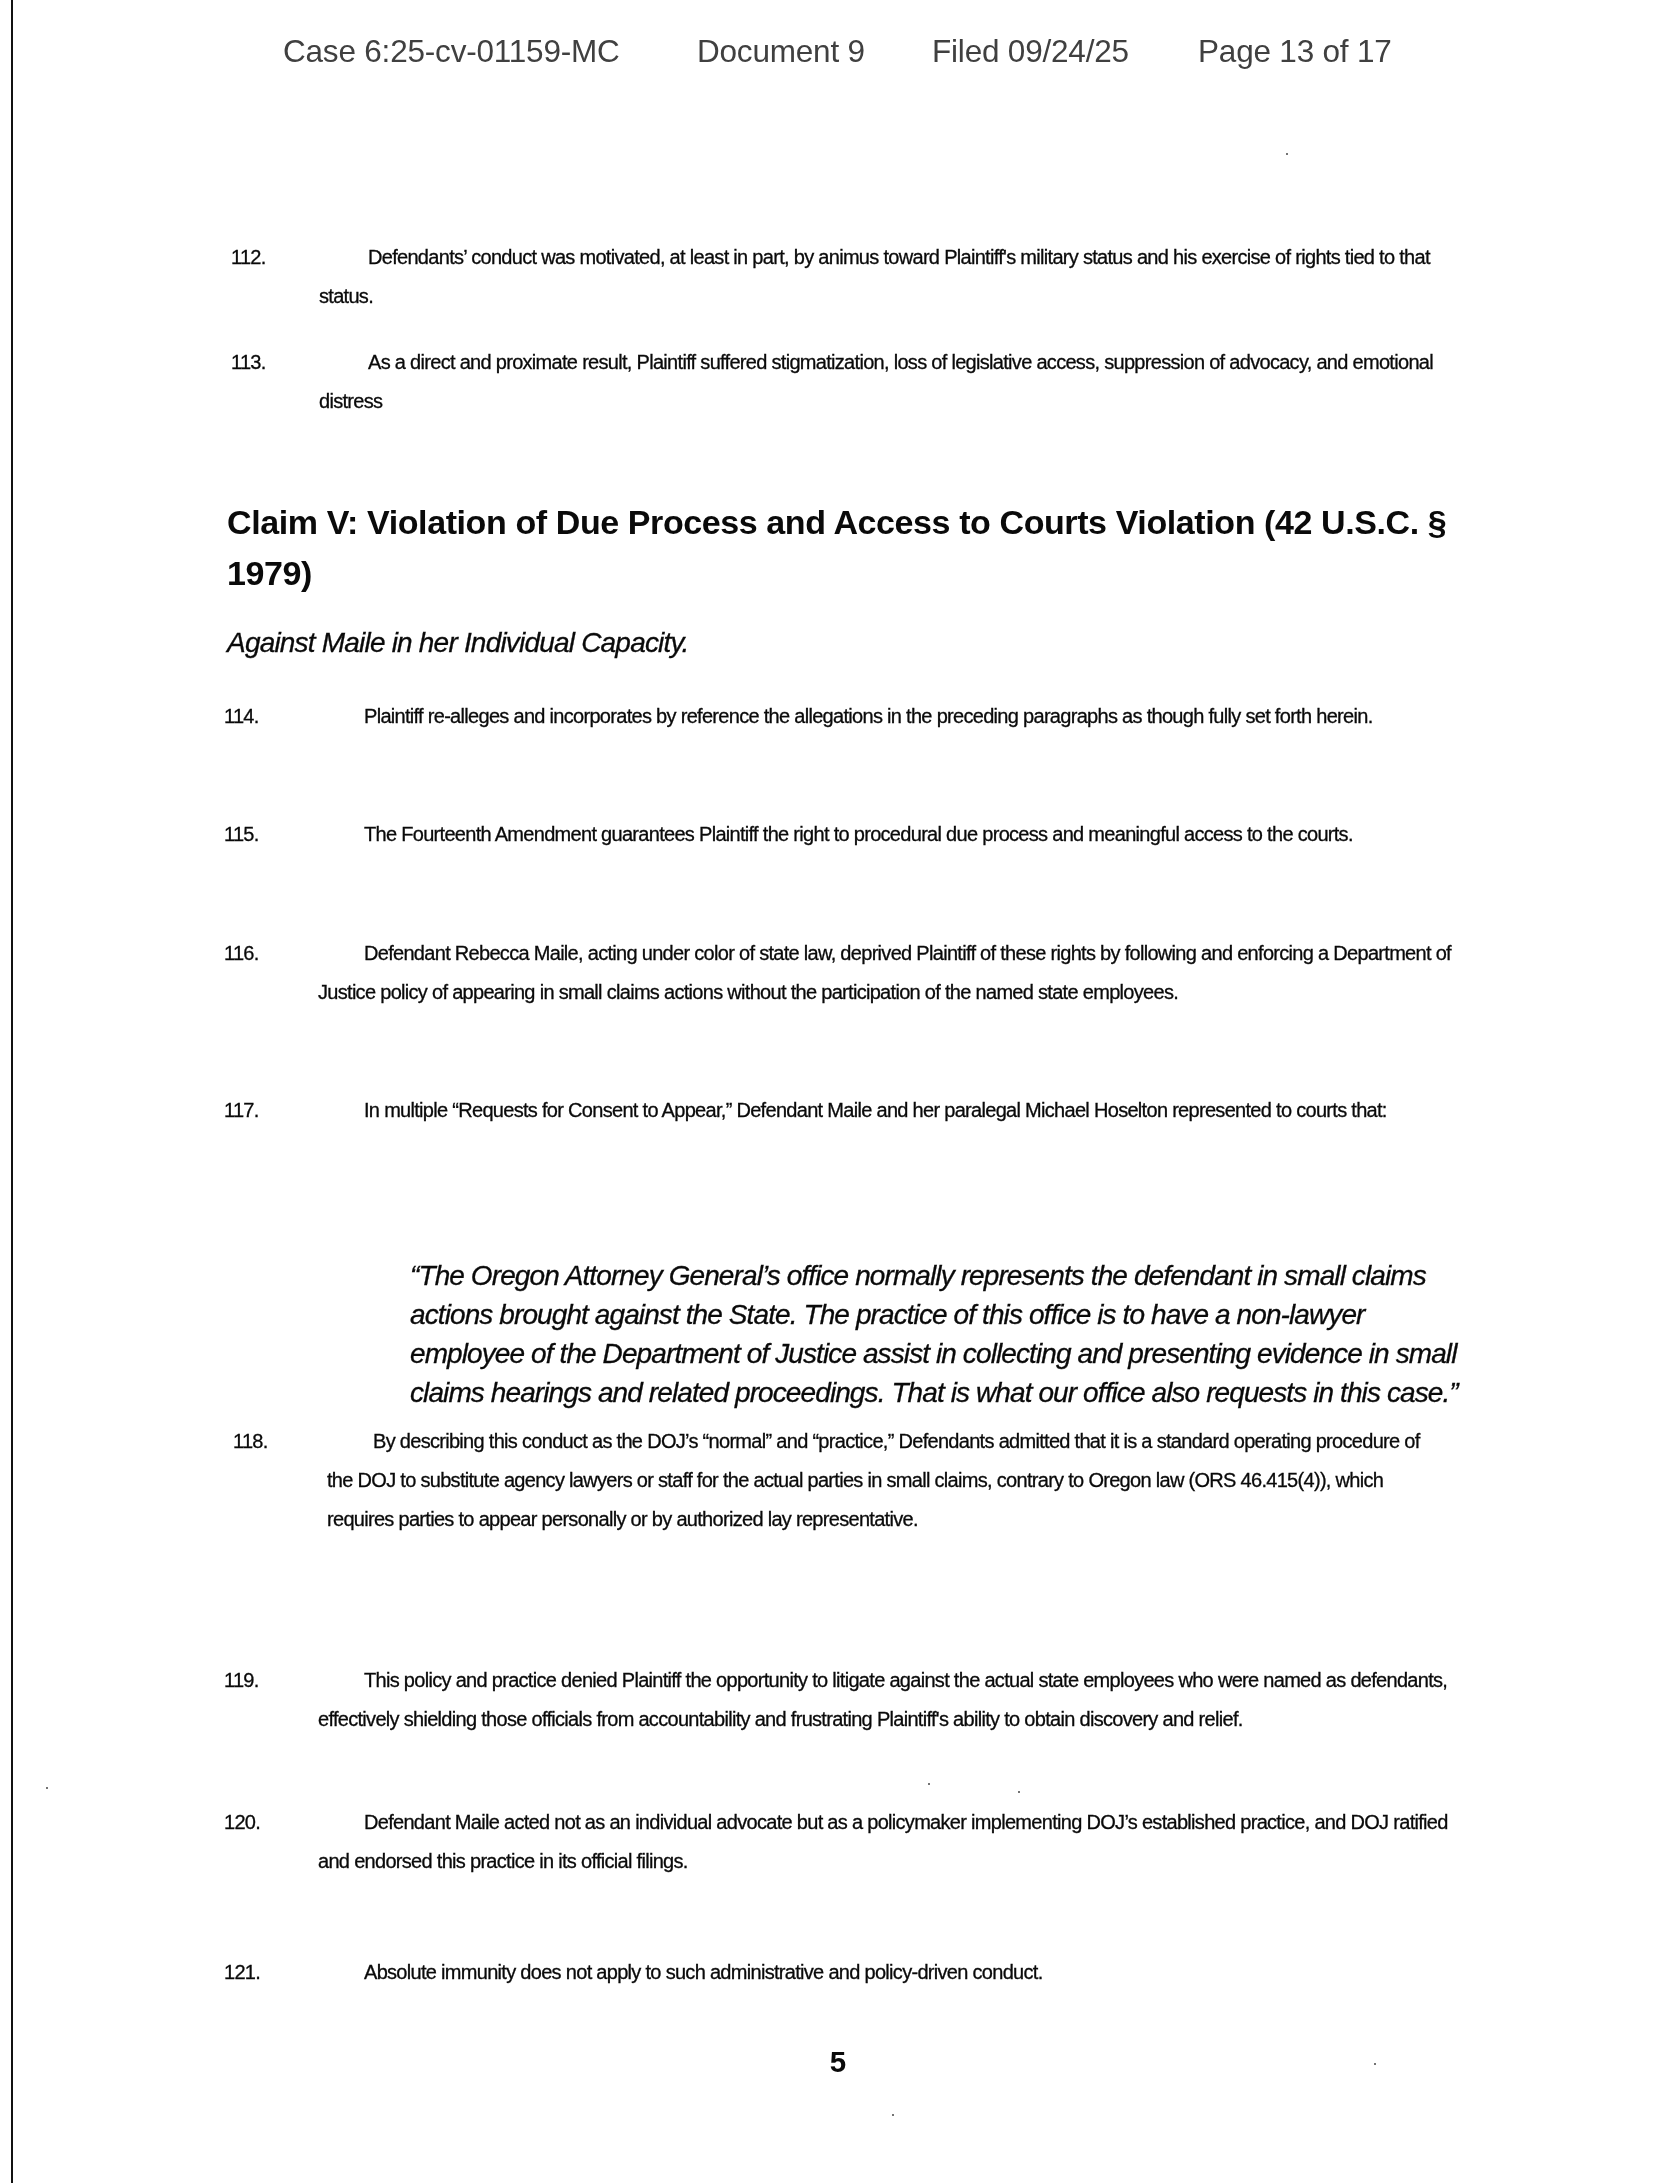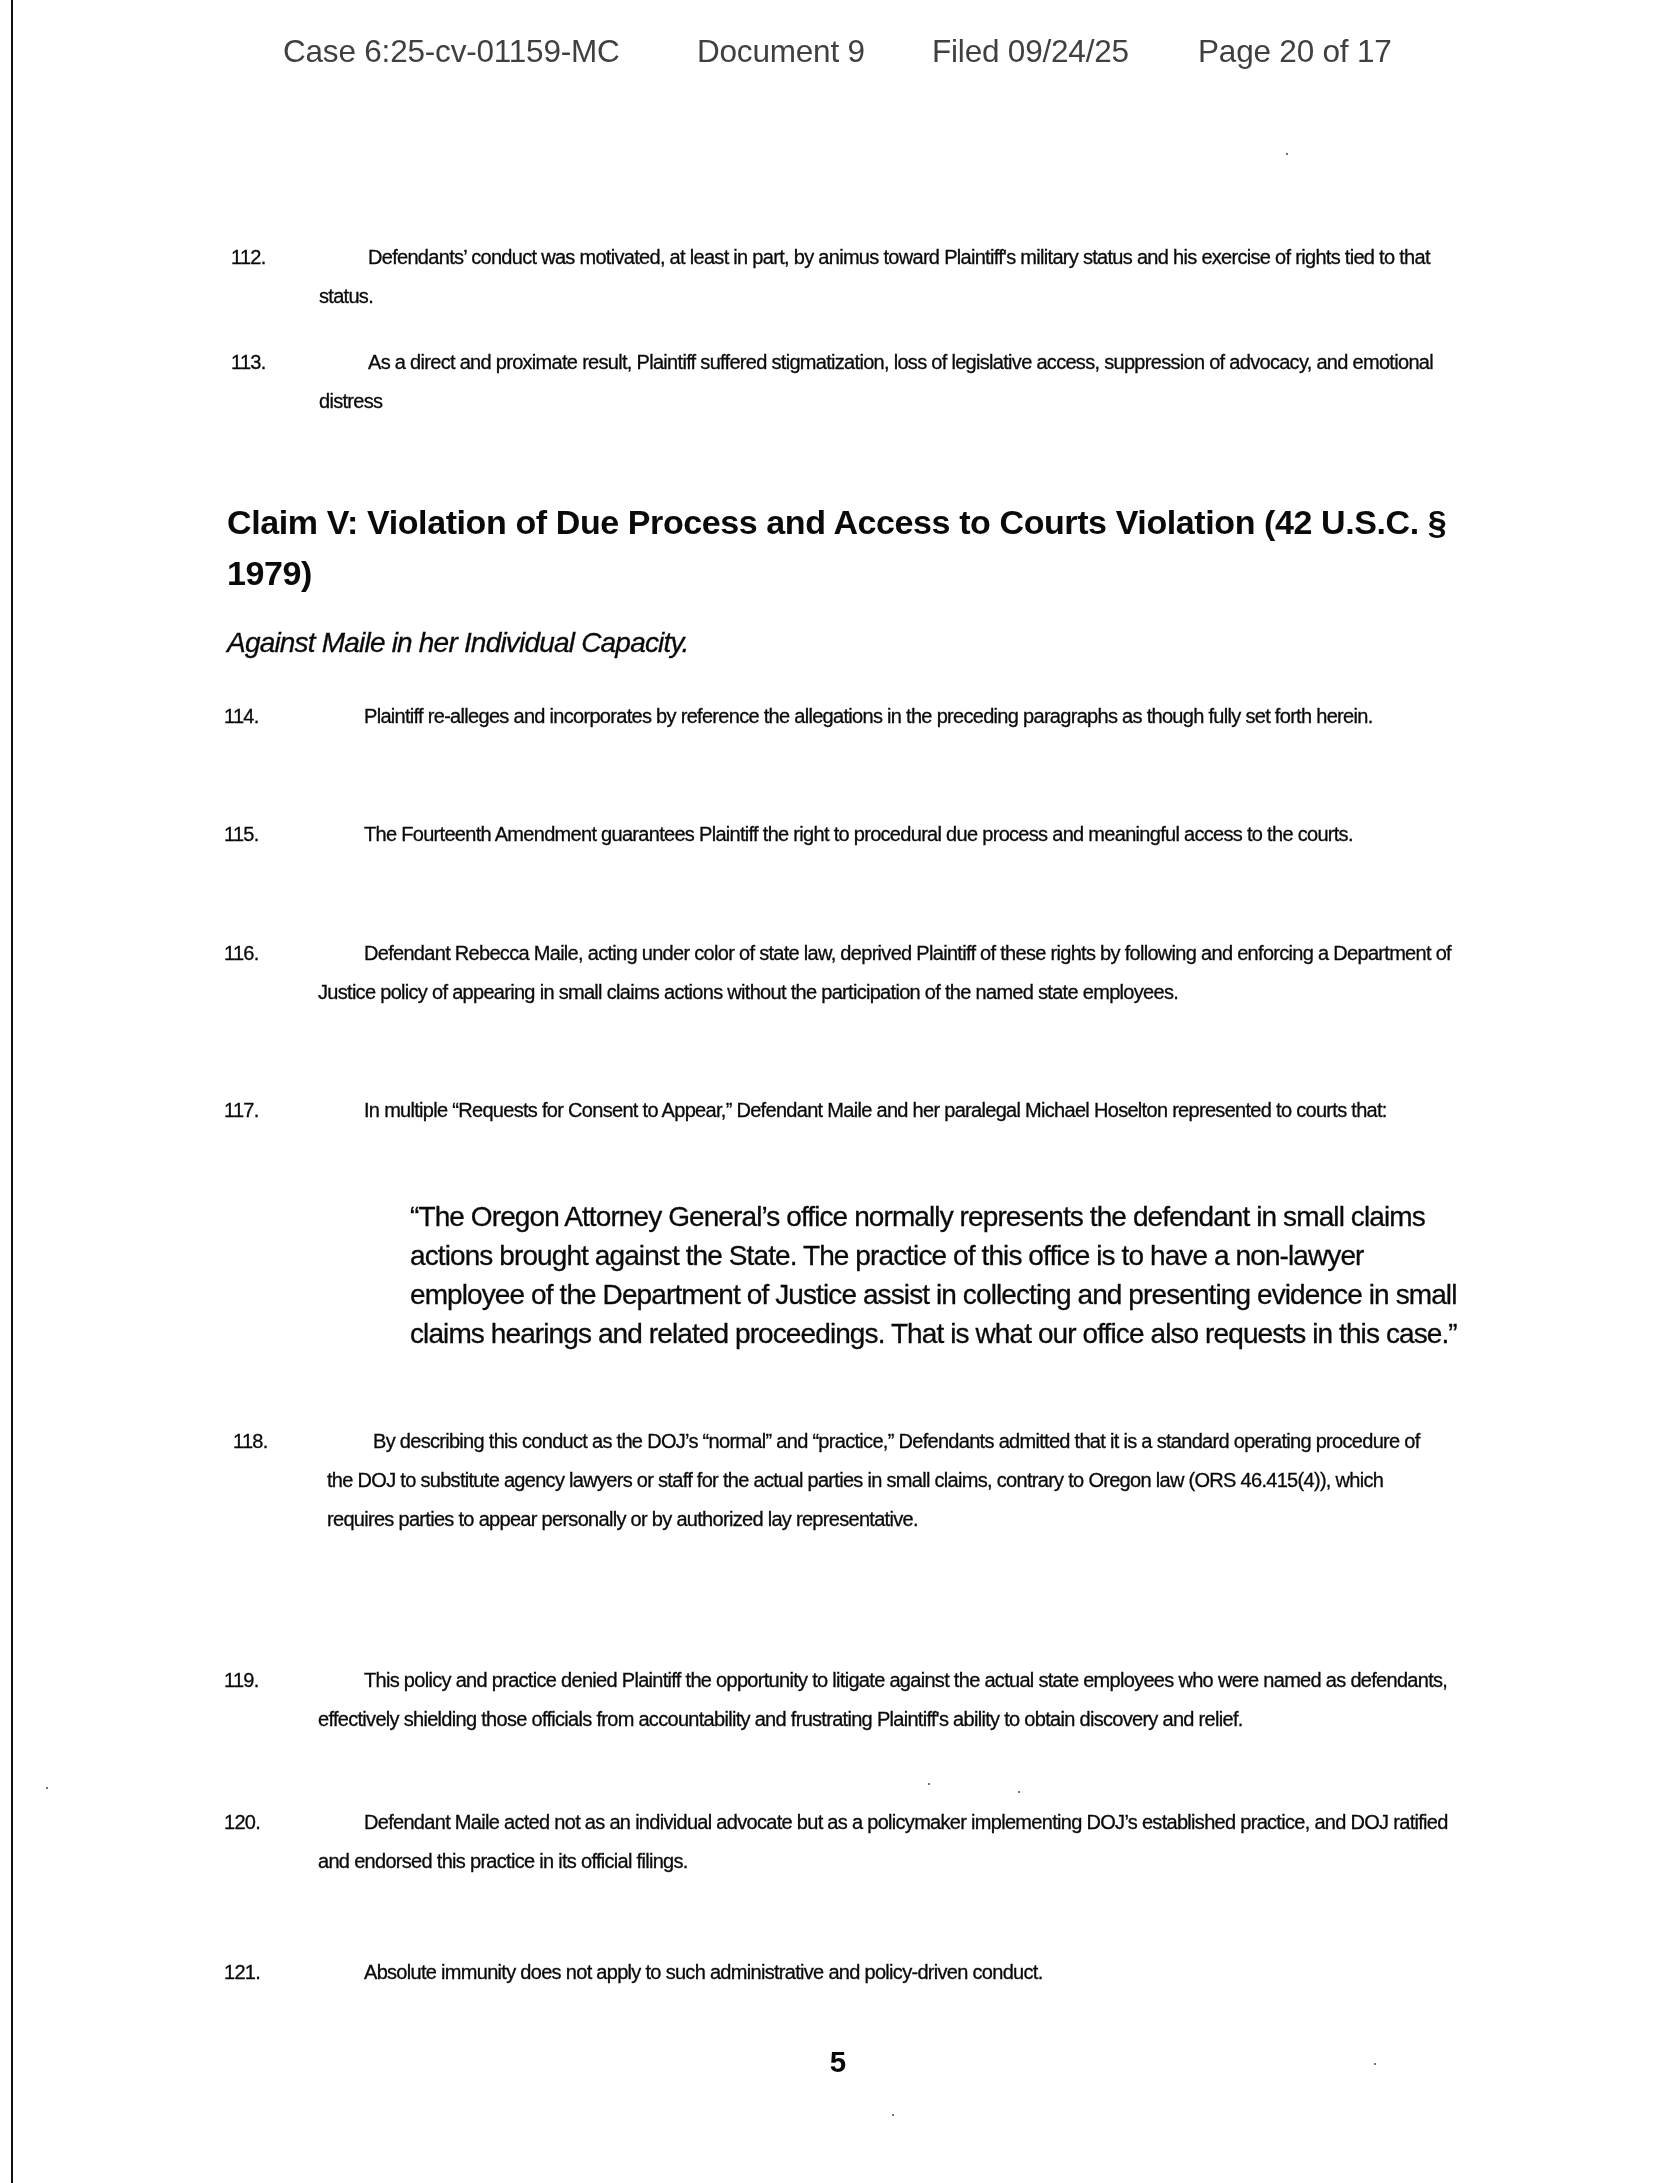--- a/index.html
+++ b/index.html
@@ -69,24 +69,25 @@
       left: 227px;
       top: 627px;
       font-size: 28px;
       font-style: italic;
       letter-spacing: -0.8px;
       -webkit-text-stroke: 0.3px #0a0a0a;
     }
     .quote {
       position: absolute;
       left: 410px;
-      top: 1197px;
+      top: 1256px;
       width: 1073px;
       font-size: 28px;
       line-height: 39px;
+      font-style: italic;
       letter-spacing: -0.9px;
       -webkit-text-stroke: 0.3px #0a0a0a;
     }
     .page-number {
       position: absolute;
       top: 2045px;
       left: 0;
       width: 1676px;
       text-align: center;
       font-size: 29.5px;
@@ -102,21 +103,21 @@
   </style>
 </head>
 <body>
 
 <div class="scan-edge"></div>
 
 <div class="ecf-header">
   <span class="h-case">Case 6:25-cv-01159-MC</span>
   <span class="h-doc">Document 9</span>
   <span class="h-filed">Filed 09/24/25</span>
-  <span class="h-page">Page 20 of 17</span>
+  <span class="h-page">Page 13 of 17</span>
 </div>
 
 <div class="para" style="left:275px; top:238px; width:1200px; text-indent:0;">
   <div style="padding-left:44px; text-indent:-44px;">
     <span class="num">112.</span><span class="text">Defendants’ conduct was motivated, at least in part, by animus toward Plaintiff's military status and his exercise of rights tied to that status.</span>
   </div>
 </div>
 
 <div class="para" style="left:275px; top:343px; width:1207px;">
   <div style="padding-left:44px; text-indent:-44px;">

